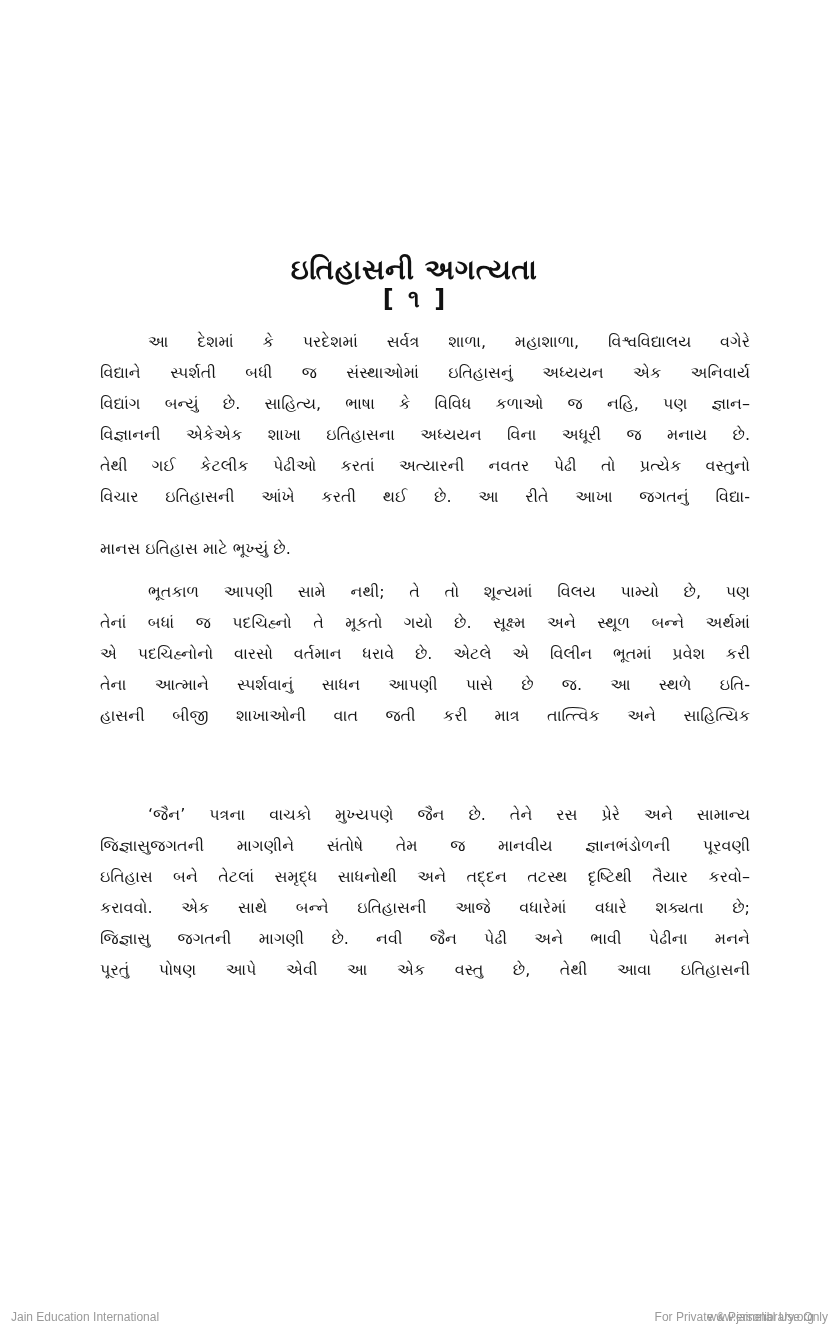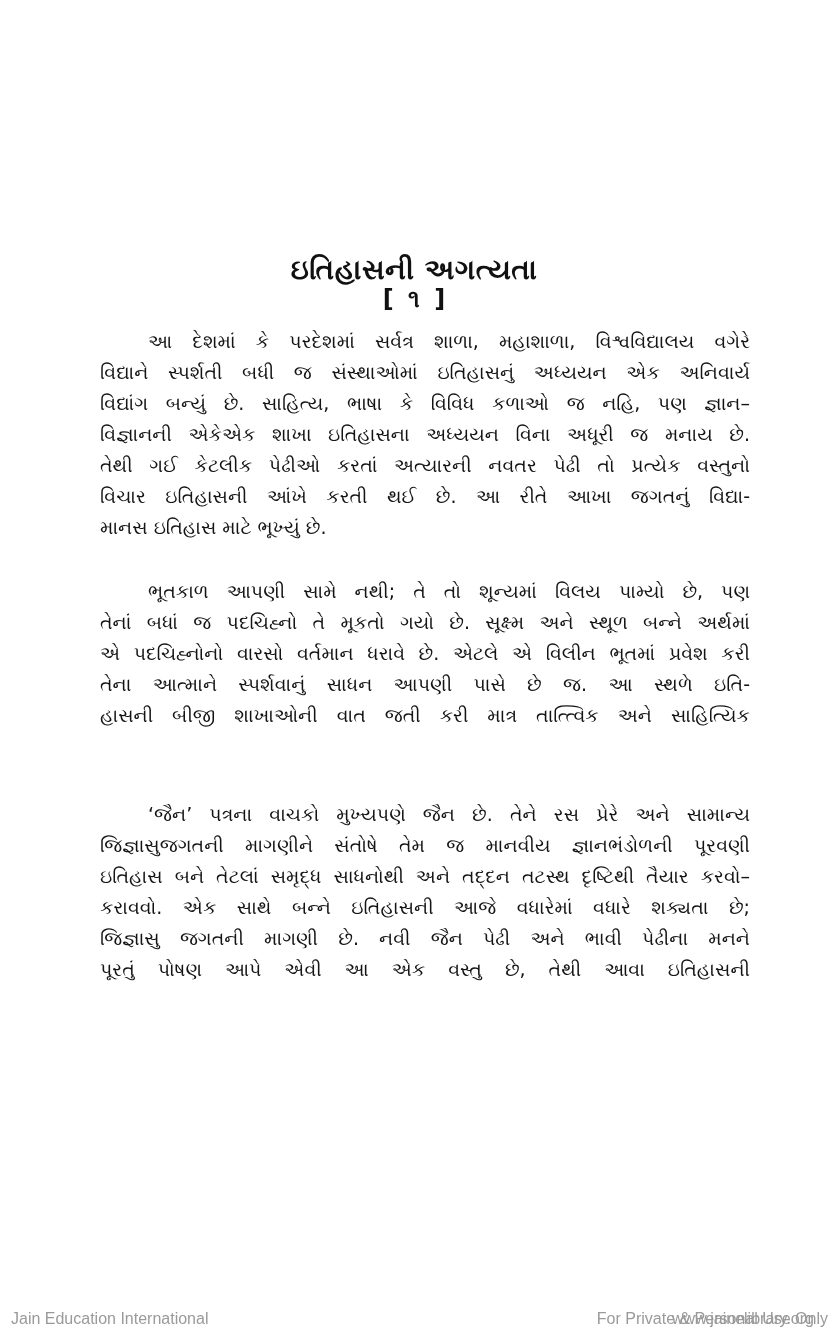--- a/index.html
+++ b/index.html
@@ -44,42 +44,42 @@
       word-spacing: 6px;
     }
     .para {
       position: absolute;
       left: 100px;
       width: 650px;
     }
     .line {
       height: 31px;
       line-height: 31px;
-      font-size: 19px;
+      font-size: 16px;
       white-space: nowrap;
       overflow: hidden;
       text-align: justify;
       text-align-last: justify;
       color: #141414;
     }
     .line.first { padding-left: 48px; }
-    .line.last { text-align-last: left; }
+    .line.last { text-align-last: left; margin-top: 21px; }
     .p1 { top: 314px; }
     .p2 { top: 564px; }
     .p3 { top: 787px; }
     .p4 { top: 1076px; }
 
     .footer {
       position: absolute;
       top: 1298px;
       left: 0;
       width: 828px;
       height: 20px;
       font-family: "Liberation Sans", sans-serif;
-      font-size: 16px;
+      font-size: 12px;
       color: #9a9a9a;
     }
     .footer span { position: absolute; top: 0; white-space: nowrap; }
     .footer .f-left { left: 11px; }
     .footer .f-center { left: 0; width: 828px; text-align: right; }
     .footer .f-right { right: 14px; }
   </style>
 </head>
 <body>
 

